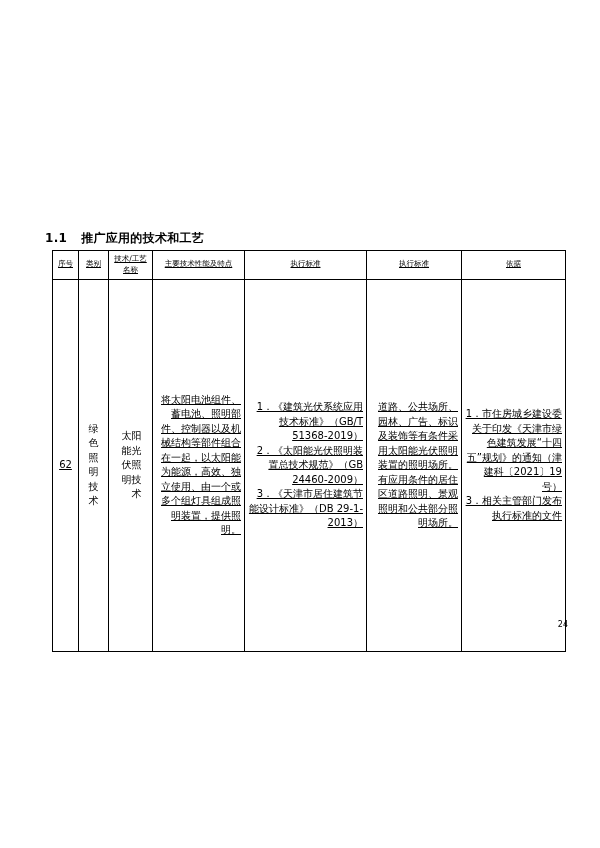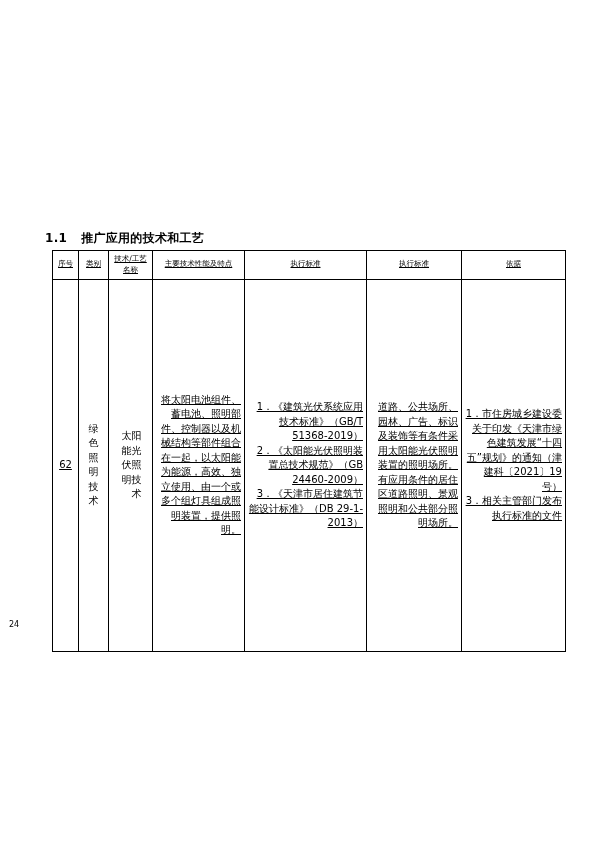--- a/index.html
+++ b/index.html
@@ -103,23 +103,23 @@
   }
   td.c-body div.item {
     margin: 0;
   }
   .tall-row td {
     height: 355px;
   }
   .page-number {
     position: absolute;
     top: 620px;
-    left: 9px;
+    left: 16px;
     width: 552px;
-    text-align: left;
+    text-align: right;
     font-size: 8px;
   }
 </style>
 </head>
 <body>
 
 <div class="page">
 
   <div class="section-heading">
     <span class="num">1.1</span><span>推广应用的技术和工艺</span>

